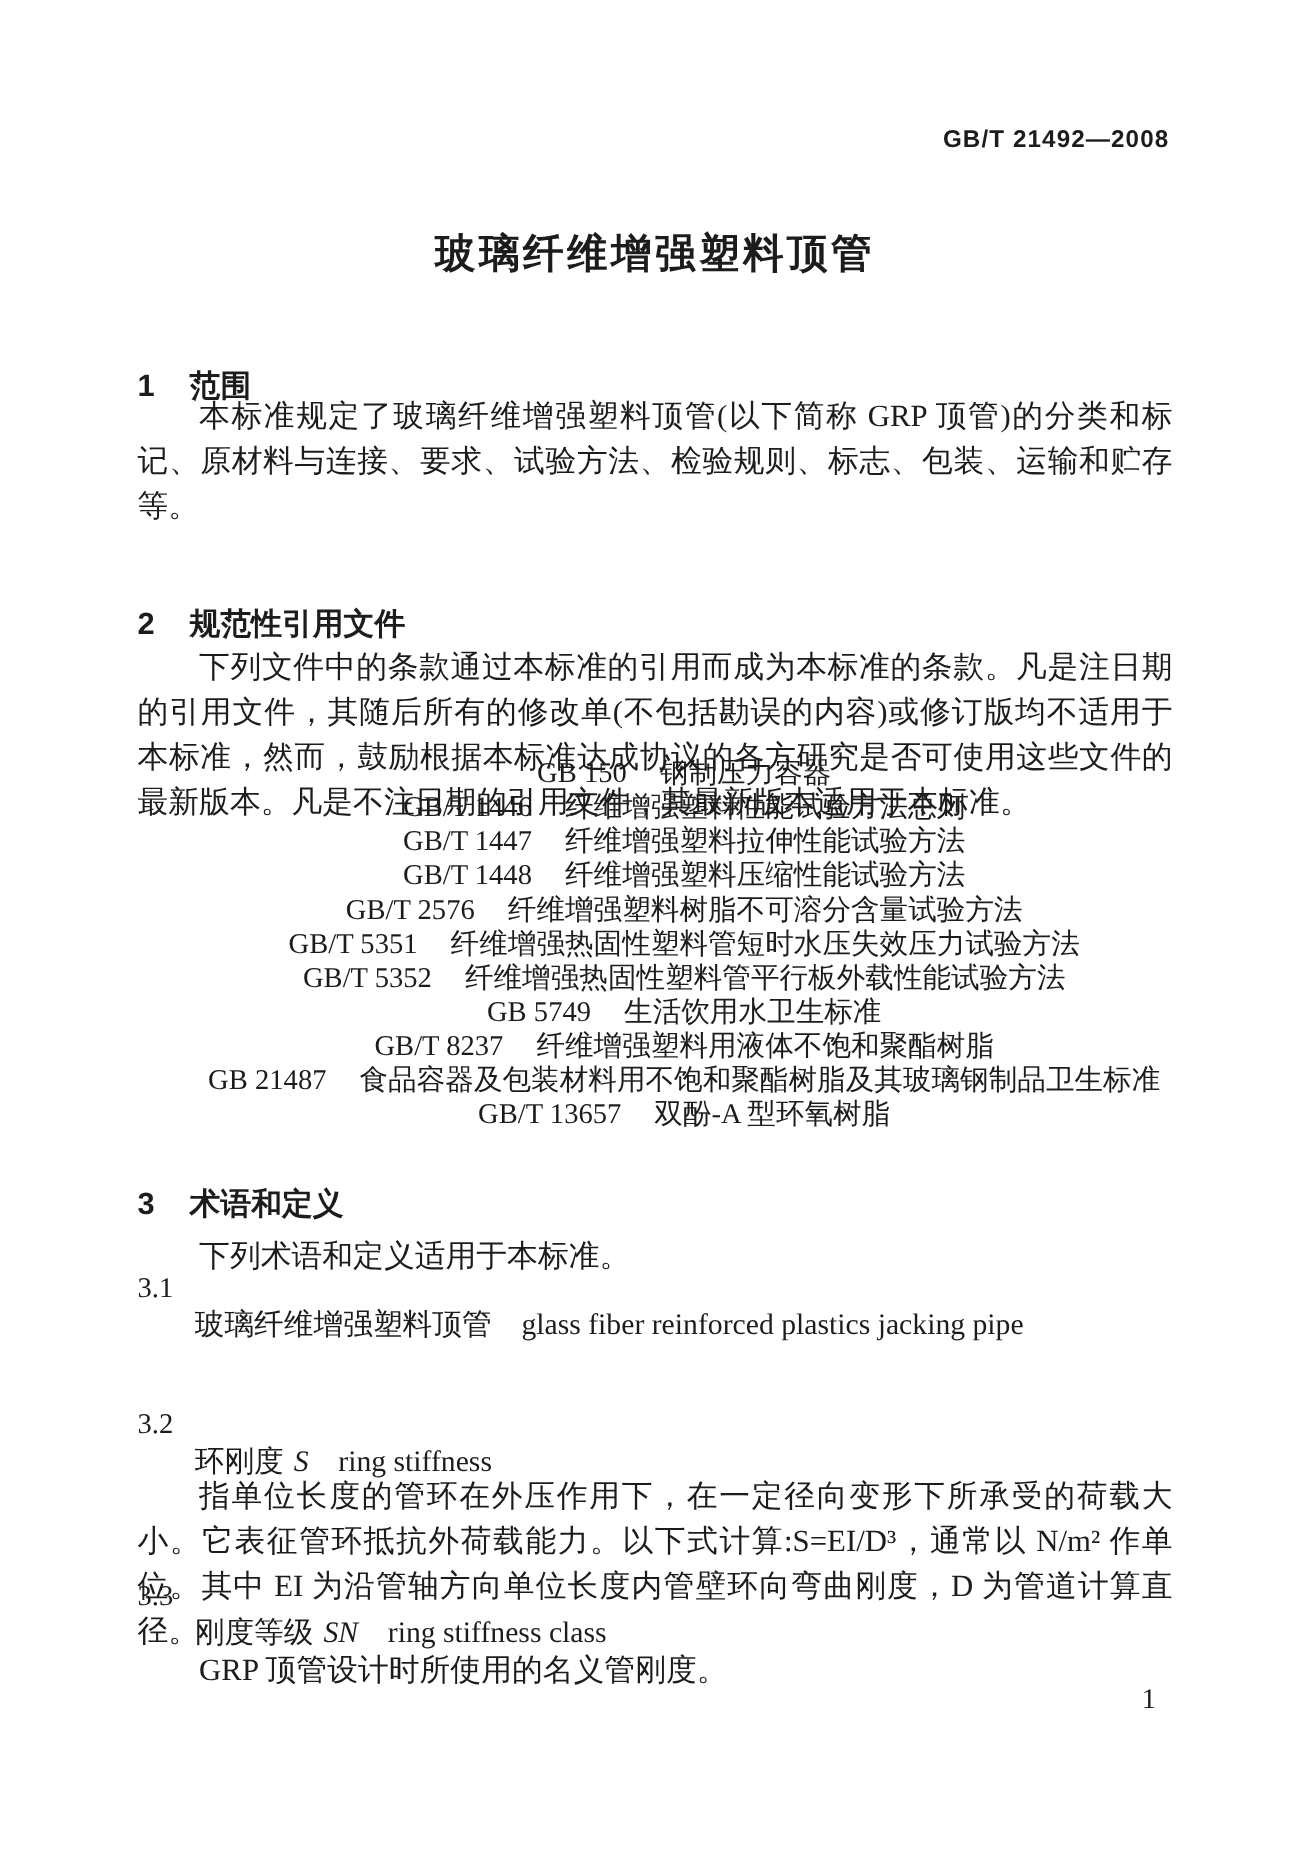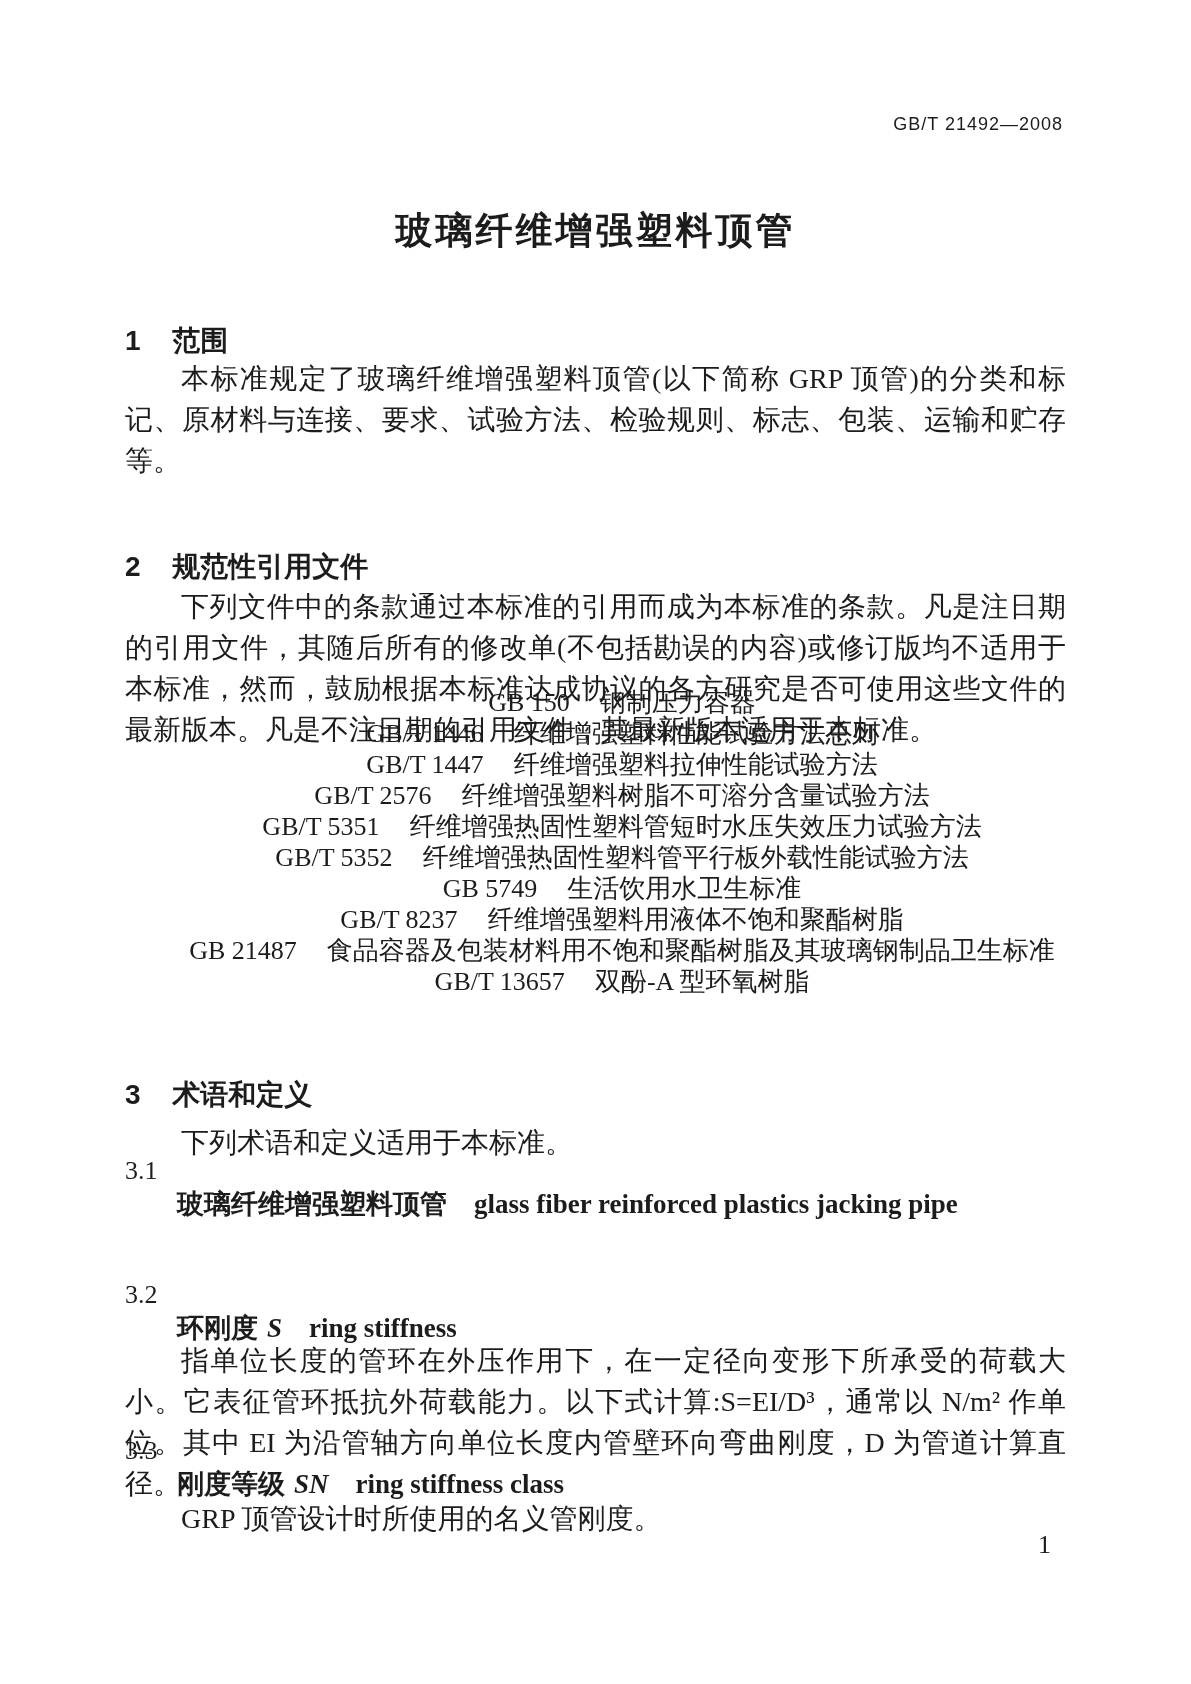--- a/index.html
+++ b/index.html
@@ -10,21 +10,21 @@
     background:#ffffff;
     color:#1c1c1c;
     overflow:hidden;
     font-family:"Liberation Serif","DejaVu Serif",serif;
   }
   .abs{position:absolute;}
 
   .header-code{
     top:114px;right:128px;
     font-family:"Liberation Sans","DejaVu Sans",sans-serif;
-    font-weight:normal;font-size:18px;letter-spacing:1px;
+    font-weight:bold;font-size:22px;letter-spacing:1px;
   }
   .doc-title{
     top:206px;left:0;width:100%;
     text-align:center;
     font-family:"Liberation Sans","DejaVu Sans",sans-serif;
     font-weight:bold;font-size:37px;letter-spacing:3px;
   }
   .sec-head{
     left:125px;
     font-family:"Liberation Sans","DejaVu Sans",sans-serif;
@@ -44,21 +44,21 @@
   }
   .ref-row{white-space:nowrap;text-align:center;}
   .ref-code{margin-right:30px;}
   .term-num{
     left:125px;
     font-family:Liberation Serif, serif;
     font-size:26px;
   }
   .term-line{
     left:177px;
-    font-weight:bold;font-size:27px;
+    font-weight:normal;font-size:27px;
   }
   .term-zh{font-family:"Liberation Sans","DejaVu Sans",sans-serif;}
   .term-symbol{
     font-family:"Liberation Serif","DejaVu Serif",serif;
     font-style:italic;margin-left:9px;
   }
   .term-en{
     font-family:"Liberation Serif","DejaVu Serif",serif;
     margin-left:27px;
   }
@@ -69,21 +69,21 @@
 </style>
 </head>
 <body>
 
 <div class="page">
 
   <div class="abs header-code">GB/T 21492—2008</div>
 
   <div class="abs doc-title">玻璃纤维增强塑料顶管</div>
 
-  <div class="abs sec-head" style="top:322px">
+  <div class="abs sec-head" style="top:332px">
     <span class="sec-num">1</span>
     <span class="sec-label">范围</span>
   </div>
 
   <div class="abs para" style="top:358px">本标准规定了玻璃纤维增强塑料顶管(以下简称 GRP 顶管)的分类和标记、原材料与连接、要求、试验方法、检验规则、标志、包装、运输和贮存等。</div>
 
 
   <div class="abs sec-head" style="top:548px">
     <span class="sec-num">2</span>
     <span class="sec-label">规范性引用文件</span>
@@ -93,20 +93,23 @@
 
   <div class="abs ref-list" style="top:687px">
     <div class="ref-row">
       <span class="ref-code">GB 150</span><span class="ref-title">钢制压力容器</span>
     </div>
     <div class="ref-row">
       <span class="ref-code">GB/T 1446</span><span class="ref-title">纤维增强塑料性能试验方法总则</span>
     </div>
     <div class="ref-row">
       <span class="ref-code">GB/T 1447</span><span class="ref-title">纤维增强塑料拉伸性能试验方法</span>
+    </div>
+    <div class="ref-row">
+      <span class="ref-code">GB/T 1448</span><span class="ref-title">纤维增强塑料压缩性能试验方法</span>
     </div>
     <div class="ref-row">
       <span class="ref-code">GB/T 2576</span><span class="ref-title">纤维增强塑料树脂不可溶分含量试验方法</span>
     </div>
     <div class="ref-row">
       <span class="ref-code">GB/T 5351</span><span class="ref-title">纤维增强热固性塑料管短时水压失效压力试验方法</span>
     </div>
     <div class="ref-row">
       <span class="ref-code">GB/T 5352</span><span class="ref-title">纤维增强热固性塑料管平行板外载性能试验方法</span>
     </div>

